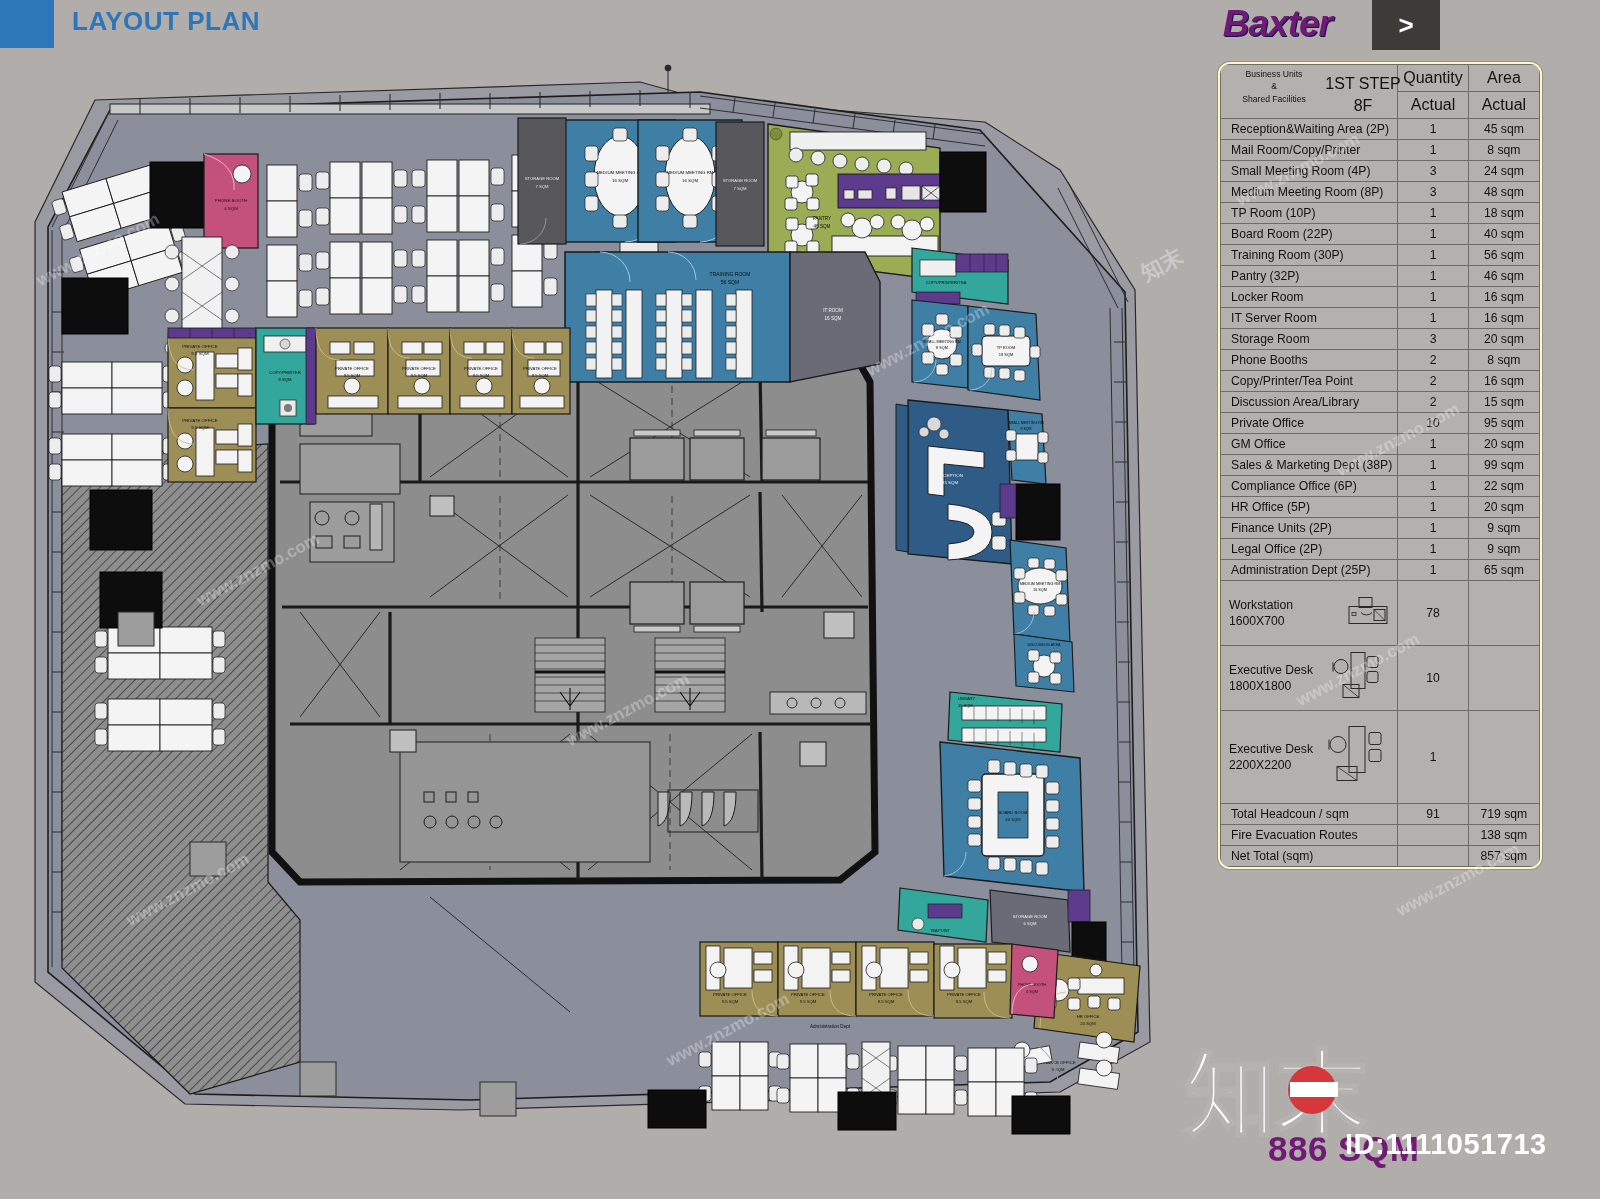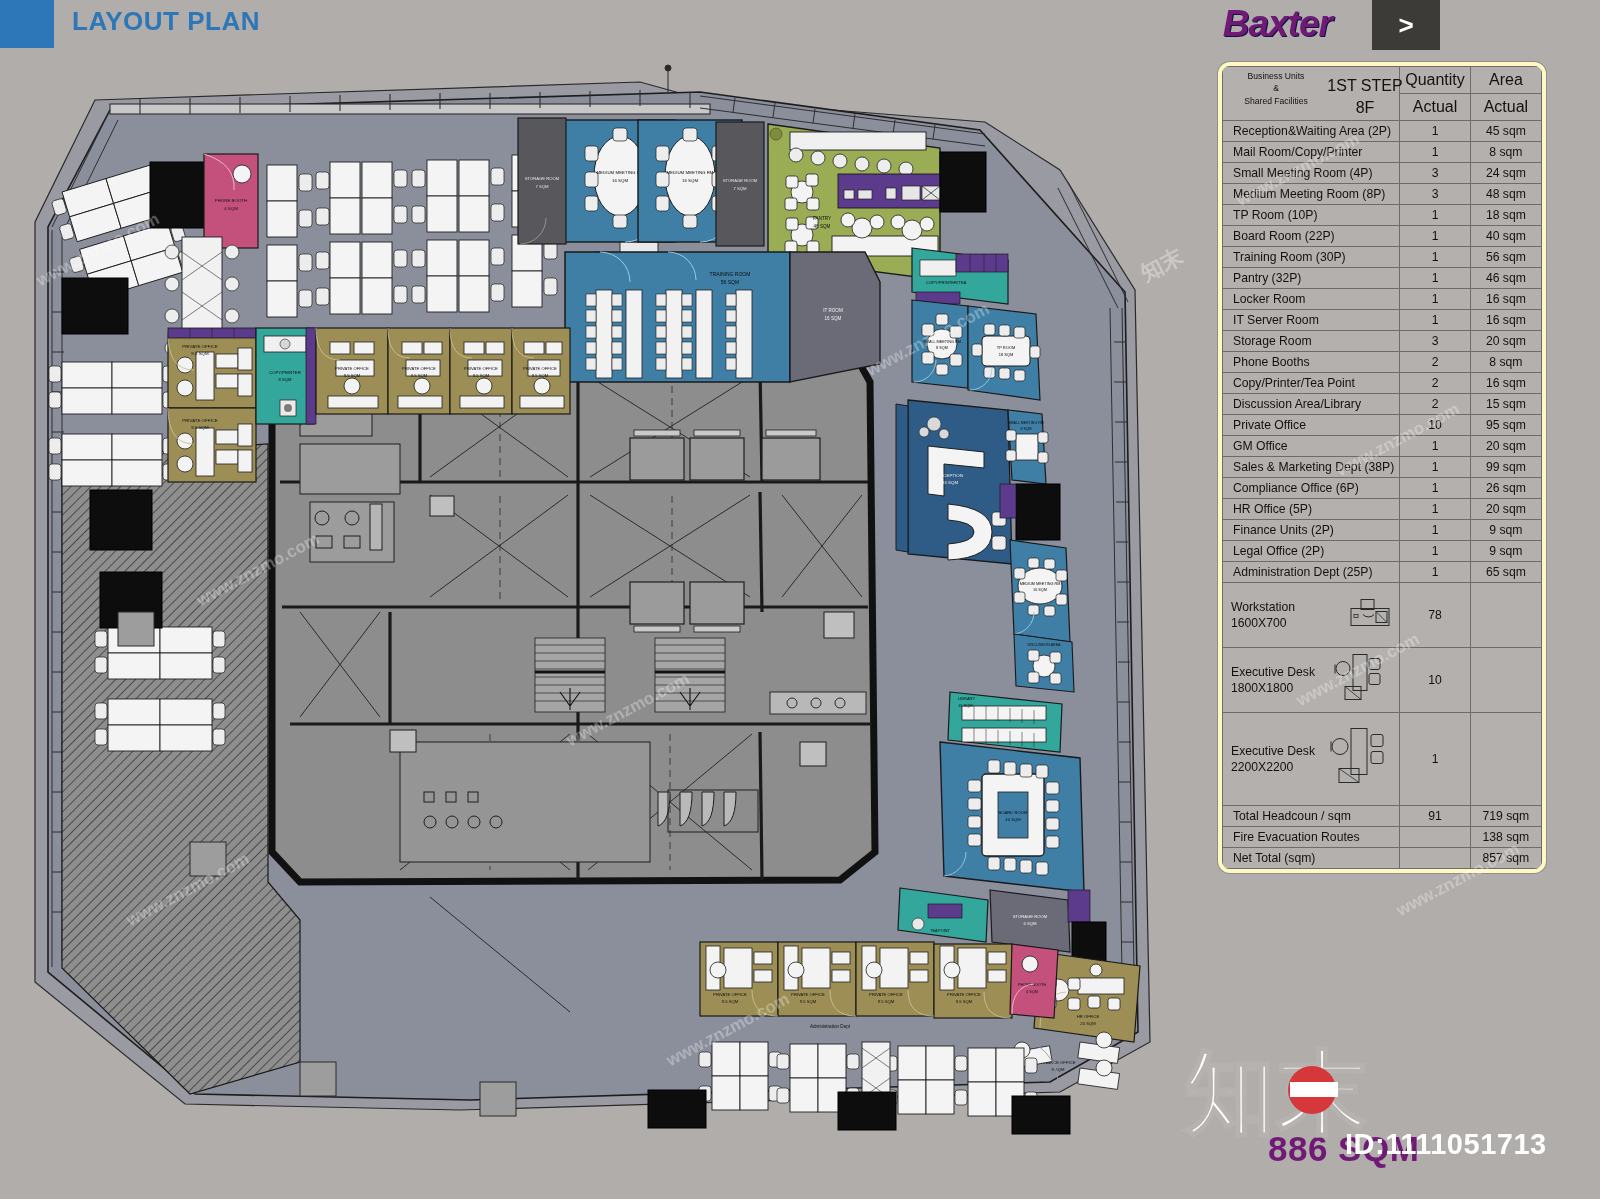--- a/index.html
+++ b/index.html
@@ -42,21 +42,21 @@
 
   
   #plan-wrap{position:absolute;left:0;top:52px;width:1200px;height:1110px;}
   #plan-svg{position:absolute;left:0;top:0;}
 
   
   #spec-table{
     position:absolute;left:1218px;top:62px;
     width:320px;
     background:#b3b0ae;
-    border:4px solid #fef9c3;
+    border:2px solid #fef9c3;
     border-radius:12px;
     overflow:hidden;
     box-shadow:0 0 0 1px rgba(90,88,86,.35);
   }
   #spec-table table{
     border-collapse:collapse;width:100%;
     font-size:11.4px;color:#14110e;
   }
   #spec-table td,#spec-table th{
     border:1px solid #6e6c6a;
@@ -1211,21 +1211,21 @@
           <td class="rowarea col-a">20 sqm</td>
         </tr>
         <tr>
           <td class="rowlabel">Sales &amp; Marketing Dept  (38P)</td>
           <td class="rownum col-q">1</td>
           <td class="rowarea col-a">99 sqm</td>
         </tr>
         <tr>
           <td class="rowlabel">Compliance Office  (6P)</td>
           <td class="rownum col-q">1</td>
-          <td class="rowarea col-a">26 sqm</td>
+          <td class="rowarea col-a">22 sqm</td>
         </tr>
         <tr>
           <td class="rowlabel">HR  Office  (5P)</td>
           <td class="rownum col-q">1</td>
           <td class="rowarea col-a">20 sqm</td>
         </tr>
         <tr>
           <td class="rowlabel">Finance  Units  (2P)</td>
           <td class="rownum col-q">1</td>
           <td class="rowarea col-a">9 sqm</td>

